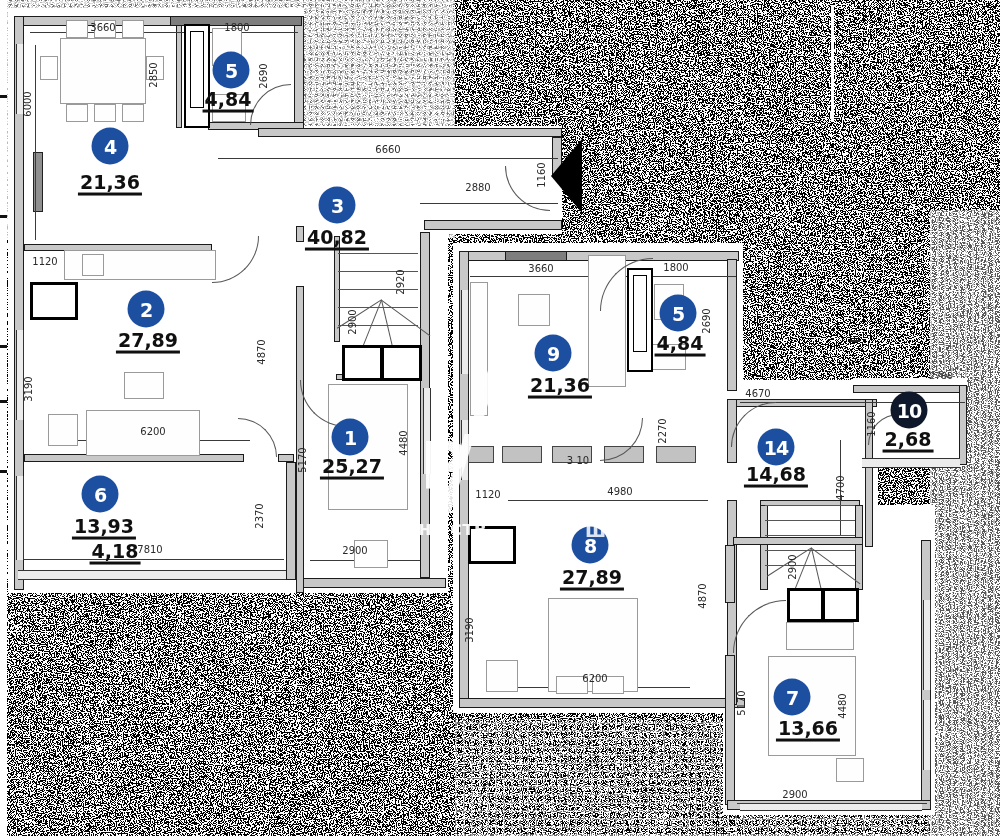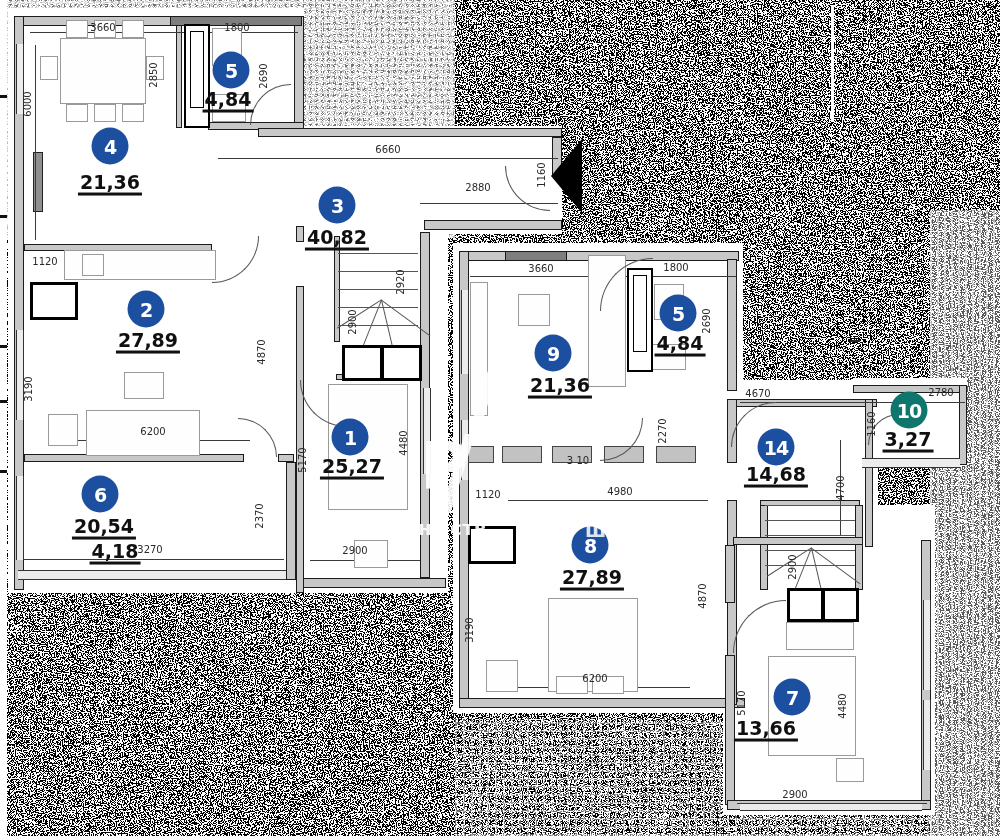--- a/index.html
+++ b/index.html
@@ -224,30 +224,30 @@
       <div class="area" style="left: 352px; top: 468px;">25,27</div>
       <div class="roomnum" style="left: 146px; top: 309px; width: 37px; height: 37px; position: absolute; background: rgb(29, 79, 161);">2</div>
       <div class="area" style="left: 148px; top: 342px;">27,89</div>
       <div class="roomnum" style="left: 337px; top: 205px; width: 37px; height: 37px; position: absolute; background: rgb(29, 79, 161);">3</div>
       <div class="area" style="left: 337px; top: 239px;">40,82</div>
       <div class="roomnum" style="left: 110px; top: 146px; width: 37px; height: 37px; position: absolute; background: rgb(29, 79, 161);">4</div>
       <div class="area" style="left: 110px; top: 184px;">21,36</div>
       <div class="roomnum" style="left: 231px; top: 70px; width: 37px; height: 37px; position: absolute; background: rgb(29, 79, 161);">5</div>
       <div class="area" style="left: 228px; top: 101px;">4,84</div>
       <div class="roomnum" style="left: 100px; top: 494px; width: 37px; height: 37px; position: absolute; background: rgb(29, 79, 161);">6</div>
-      <div class="area" style="left: 104px; top: 528px;">20,54</div>
+      <div class="area" style="left: 104px; top: 528px;">13,93</div>
       <div class="area" style="left: 115px; top: 553px;">4,18</div>
       <div class="roomnum" style="left: 792px; top: 697px; width: 37px; height: 37px; position: absolute; background: rgb(29, 79, 161);">7</div>
-      <div class="area" style="left: 766px; top: 730px;">13,66</div>
+      <div class="area" style="left: 808px; top: 730px;">13,66</div>
       <div class="roomnum" style="left: 590px; top: 545px; width: 37px; height: 37px; position: absolute; background: rgb(29, 79, 161);">8</div>
       <div class="area" style="left: 592px; top: 579px;">27,89</div>
       <div class="roomnum" style="left: 553px; top: 353px; width: 37px; height: 37px; position: absolute; background: rgb(29, 79, 161);">9</div>
       <div class="area" style="left: 560px; top: 387px;">21,36</div>
-      <div class="roomnum" style="left: 909px; top: 410px; width: 37px; height: 37px; position: absolute; background: #0f766e;">10</div>
-      <div class="area" style="left: 908px; top: 441px;">3,27</div>
+      <div class="roomnum" style="left: 909px; top: 410px; width: 37px; height: 37px; position: absolute; background: #0f172a;">10</div>
+      <div class="area" style="left: 908px; top: 441px;">2,68</div>
       <div class="roomnum" style="left: 776px; top: 447px; width: 37px; height: 37px; position: absolute; background: rgb(29, 79, 161);">14</div>
       <div class="area" style="left: 776px; top: 476px;">14,68</div>
       <div class="roomnum" style="left: 678px; top: 313px; width: 37px; height: 37px; position: absolute; background: rgb(29, 79, 161);">5</div>
       <div class="area" style="left: 680px; top: 345px;">4,84</div>
       <div class="dim" style="left: 103px; top: 27px;">3660</div>
       <div class="dim" style="left: 237px; top: 27px;">1800</div>
       <div class="dim rot" style="left: 153px; top: 75px;">2850</div>
       <div class="dim rot" style="left: 263px; top: 76px;">2690</div>
       <div class="dim rot" style="left: 27px; top: 104px;">6000</div>
       <div class="dim" style="left: 388px; top: 149px;">6660</div>
@@ -255,27 +255,27 @@
       <div class="dim rot" style="left: 541px; top: 175px;">1160</div>
       <div class="dim rot" style="left: 400px; top: 282px;">2920</div>
       <div class="dim rot" style="left: 352px; top: 322px;">2900</div>
       <div class="dim" style="left: 45px; top: 261px;">1120</div>
       <div class="dim rot" style="left: 28px; top: 389px;">3190</div>
       <div class="dim rot" style="left: 261px; top: 352px;">4870</div>
       <div class="dim" style="left: 153px; top: 431px;">6200</div>
       <div class="dim rot" style="left: 302px; top: 460px;">5170</div>
       <div class="dim rot" style="left: 403px; top: 443px;">4480</div>
       <div class="dim" style="left: 355px; top: 550px;">2900</div>
-      <div class="dim" style="left: 150px; top: 549px;">3270</div>
+      <div class="dim" style="left: 150px; top: 549px;">7810</div>
       <div class="dim rot" style="left: 259px; top: 516px;">2370</div>
       <div class="dim" style="left: 541px; top: 268px;">3660</div>
       <div class="dim" style="left: 676px; top: 267px;">1800</div>
       <div class="dim rot" style="left: 706px; top: 321px;">2690</div>
       <div class="dim" style="left: 758px; top: 393px;">4670</div>
-      <div class="dim" style="left: 941px; top: 392px;">2780</div>
+      <div class="dim" style="left: 941px; top: 376px; font-family: Liberation Mono, monospace;">2780</div>
       <div class="dim rot" style="left: 871px; top: 424px;">1160</div>
       <div class="dim rot" style="left: 662px; top: 431px;">2270</div>
       <div class="dim" style="left: 578px; top: 460px;">3 10</div>
       <div class="dim" style="left: 488px; top: 494px;">1120</div>
       <div class="dim" style="left: 620px; top: 491px;">4980</div>
       <div class="dim rot" style="left: 840px; top: 488px;">4700</div>
       <div class="dim rot" style="left: 792px; top: 567px;">2900</div>
       <div class="dim rot" style="left: 469px; top: 630px;">3190</div>
       <div class="dim rot" style="left: 702px; top: 596px;">4870</div>
       <div class="dim" style="left: 595px; top: 678px;">6200</div>

